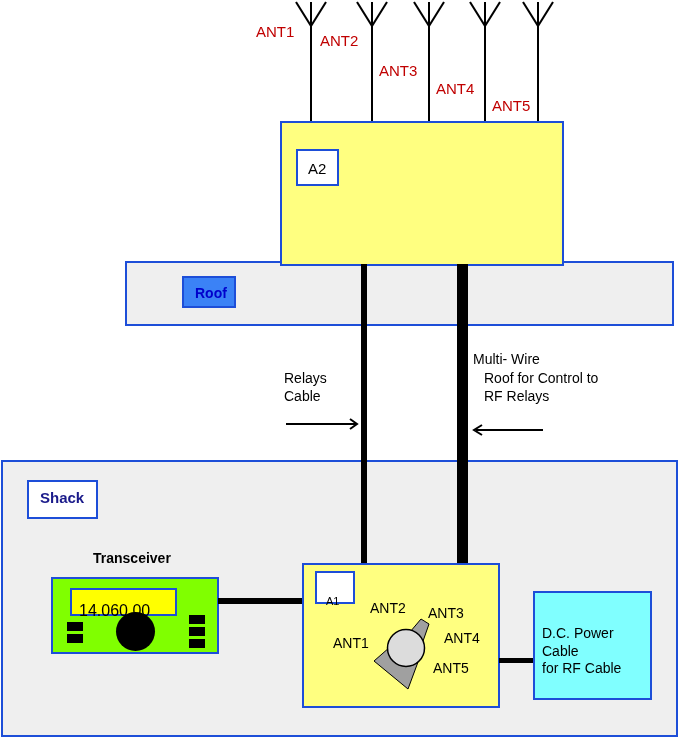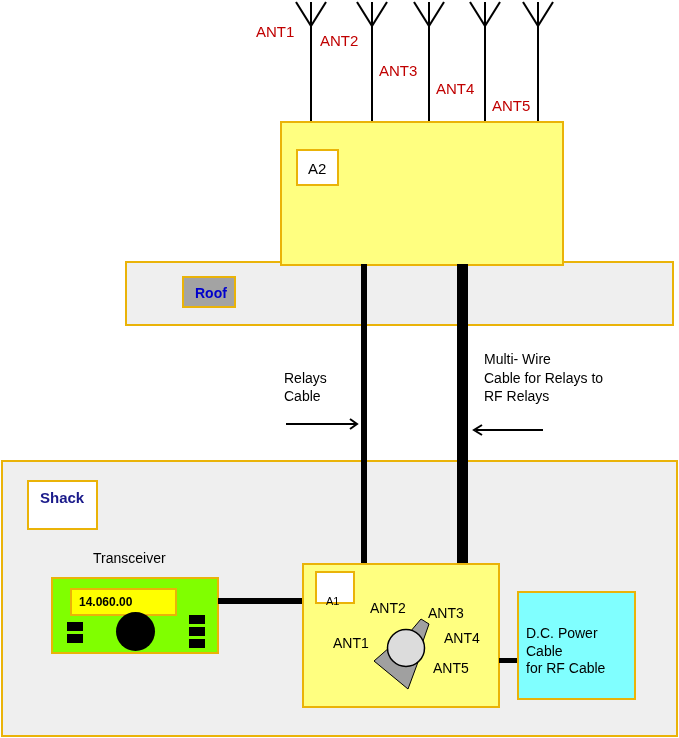--- a/index.html
+++ b/index.html
@@ -1,19 +1,19 @@
 <!DOCTYPE html>
 <html><head>
 <meta charset="utf-8">
 <style>
   html, body { margin: 0; padding: 0; background: #ffffff; }
   body { width: 679px; height: 738px; position: relative; overflow: hidden;
          font-family: "Liberation Sans", sans-serif; }
   .abs { position: absolute; }
-  .box { position: absolute; box-sizing: border-box; border: 2px solid #eab308; }
+  .box { position: absolute; box-sizing: border-box; border: 2px solid #1d4ed8; }
   .lbl { position: absolute; font-size: 14px; white-space: nowrap; }
   .red { color: #c00000; font-weight: normal; font-size: 15px; }
 </style>
 </head>
 <body>
 
 <svg class="abs" style="left:0;top:0" width="679" height="130">
   <g stroke="#000" stroke-width="2" fill="none">
     <g>
       <line x1="311" y1="26" x2="311" y2="122"></line>
@@ -48,56 +48,56 @@
   </g>
 </svg>
 
 <span class="lbl red" style="left:256px;top:23px">ANT1</span>
 <span class="lbl red" style="left:320px;top:32px">ANT2</span>
 <span class="lbl red" style="left:379px;top:62px">ANT3</span>
 <span class="lbl red" style="left:436px;top:80px">ANT4</span>
 <span class="lbl red" style="left:492px;top:97px">ANT5</span>
 
 <div class="box" style="left:125px;top:261px;width:549px;height:65px;background:#efefef"></div>
-<div class="box" style="left:182px;top:276px;width:54px;height:32px;background:#a3a3a3">
+<div class="box" style="left:182px;top:276px;width:54px;height:32px;background:#3b82f6">
   <span class="lbl" style="left:11px;top:7px;color:#0000cc;font-weight:bold;font-size:14px">Roof</span>
 </div>
 
 <div class="box" style="left:280px;top:121px;width:284px;height:145px;background:#ffff80"></div>
 <div class="box" style="left:296px;top:149px;width:43px;height:37px;background:#fff">
   <span class="lbl" style="left:10px;top:9px;font-size:15px">A2</span>
 </div>
 
 <div class="box" style="left:1px;top:460px;width:677px;height:277px;background:#efefef;border-width:2px"></div>
-<div class="box" style="left:27px;top:480px;width:71px;height:50px;background:#fff">
+<div class="box" style="left:27px;top:480px;width:71px;height:39px;background:#fff">
   <span class="lbl" style="left:11px;top:7px;color:#1a1a8a;font-weight:bold;font-size:15px">Shack</span>
 </div>
 
 <div class="abs" style="left:361px;top:264px;width:6px;height:301px;background:#000"></div>
 <div class="abs" style="left:457px;top:264px;width:11px;height:301px;background:#000"></div>
 
 <span class="lbl" style="left:284px;top:370px">Relays</span>
 <span class="lbl" style="left:284px;top:388px">Cable</span>
-<span class="lbl" style="left:484px;top:351px">Multi- Wire</span>
-<span class="lbl" style="left:484px;top:370px">Cable for Relays to</span>
+<span class="lbl" style="left:473px;top:351px">Multi- Wire</span>
+<span class="lbl" style="left:484px;top:370px">Roof for Control to</span>
 <span class="lbl" style="left:484px;top:388px">RF Relays</span>
 
 <svg class="abs" style="left:280px;top:412px" width="90" height="24">
   <line x1="6" y1="12" x2="76" y2="12" stroke="#000" stroke-width="2"></line>
   <polyline points="70,7 77,12 70,17" fill="none" stroke="#000" stroke-width="2"></polyline>
 </svg>
 <svg class="abs" style="left:468px;top:418px" width="80" height="24">
   <line x1="8" y1="12" x2="75" y2="12" stroke="#000" stroke-width="2"></line>
   <polyline points="14,7 6,12 14,17" fill="none" stroke="#000" stroke-width="2"></polyline>
 </svg>
 
-<span class="lbl" style="left:93px;top:550px;font-weight:normal;font-size:14px">Transceiver</span>
+<span class="lbl" style="left:93px;top:550px;font-weight:bold;font-size:14px">Transceiver</span>
 <div class="box" style="left:51px;top:577px;width:168px;height:77px;background:#80ff00"></div>
 <div class="box" style="left:70px;top:588px;width:107px;height:28px;background:#ffff00">
-  <span class="lbl" style="left:7px;top:5px;font-size:12px;font-weight:bold">14.060.00</span>
+  <span class="lbl" style="left:7px;top:12px;font-size:16px;font-weight:normal">14.060.00</span>
 </div>
 <div class="abs" style="left:67px;top:622px;width:16px;height:9px;background:#000"></div>
 <div class="abs" style="left:67px;top:634px;width:16px;height:9px;background:#000"></div>
 <div class="abs" style="left:189px;top:615px;width:16px;height:9px;background:#000"></div>
 <div class="abs" style="left:189px;top:627px;width:16px;height:9px;background:#000"></div>
 <div class="abs" style="left:189px;top:639px;width:16px;height:9px;background:#000"></div>
 <div class="abs" style="left:116px;top:612px;width:39px;height:39px;border-radius:50%;background:#000"></div>
 
 <div class="abs" style="left:218px;top:598px;width:86px;height:6px;background:#000"></div>
 
@@ -113,17 +113,17 @@
 <span class="lbl" style="left:433px;top:660px;font-size:14px">ANT5</span>
 
 <svg class="abs" style="left:360px;top:610px" width="80" height="85">
   <polygon points="61,9 69,14 62,34 50,22" fill="#a0a0a0" stroke="#000" stroke-width="1"></polygon>
   <polygon points="14,51 48,79 58,52 30,37" fill="#a0a0a0" stroke="#000" stroke-width="1"></polygon>
   <circle cx="46" cy="38" r="18.5" fill="#dcdcdc" stroke="#000" stroke-width="1.5"></circle>
 </svg>
 
 <div class="abs" style="left:499px;top:658px;width:34px;height:5px;background:#000"></div>
 
-<div class="box" style="left:517px;top:591px;width:119px;height:109px;background:#80ffff">
+<div class="box" style="left:533px;top:591px;width:119px;height:109px;background:#80ffff">
   <span class="lbl" style="left:7px;top:32px;font-size:14px">D.C. Power</span>
   <span class="lbl" style="left:7px;top:50px;font-size:14px">Cable</span>
   <span class="lbl" style="left:7px;top:67px;font-size:14px">for RF Cable</span>
 </div>
 
 </body></html>

